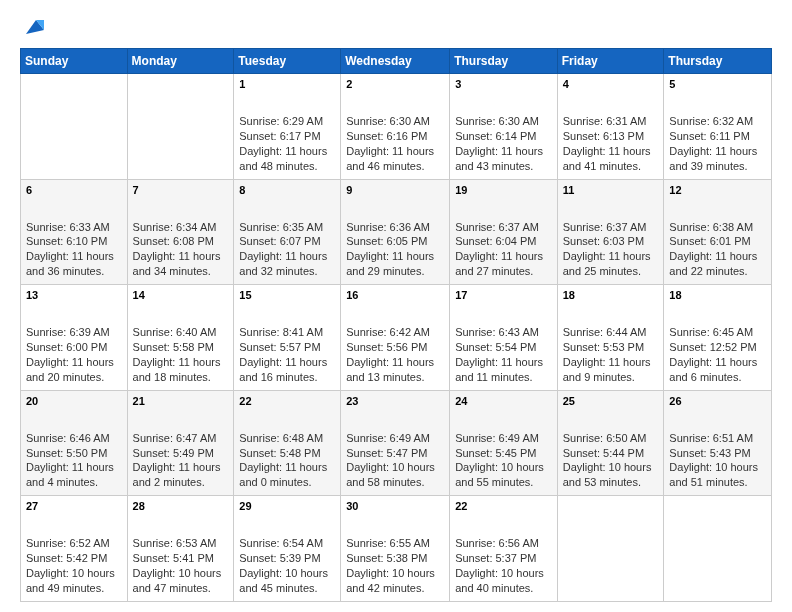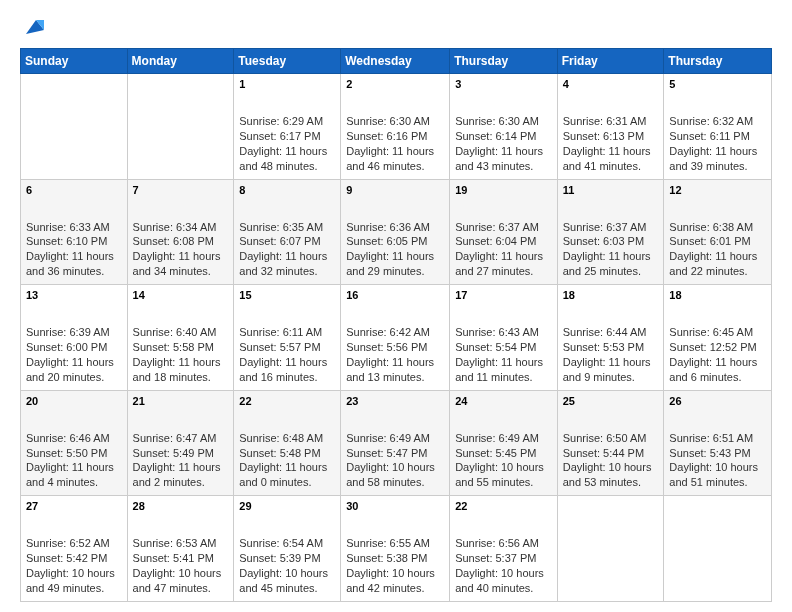--- a/index.html
+++ b/index.html
@@ -195,21 +195,21 @@
           <td>
             <span class="day-number">13</span>
             <div class="day-info"><span>Sunrise: 6:39 AM</span><br><span>Sunset: 6:00 PM</span><br><span>Daylight: 11 hours and 20 minutes.</span></div>
           </td>
           <td>
             <span class="day-number">14</span>
             <div class="day-info"><span>Sunrise: 6:40 AM</span><br><span>Sunset: 5:58 PM</span><br><span>Daylight: 11 hours and 18 minutes.</span></div>
           </td>
           <td>
             <span class="day-number">15</span>
-            <div class="day-info"><span>Sunrise: 6:11 AM</span><br><span>Sunset: 5:57 PM</span><br><span>Daylight: 11 hours and 16 minutes.</span></div>
+            <div class="day-info"><span>Sunrise: 8:41 AM</span><br><span>Sunset: 5:57 PM</span><br><span>Daylight: 11 hours and 16 minutes.</span></div>
           </td>
           <td>
             <span class="day-number">16</span>
             <div class="day-info"><span>Sunrise: 6:42 AM</span><br><span>Sunset: 5:56 PM</span><br><span>Daylight: 11 hours and 13 minutes.</span></div>
           </td>
           <td>
             <span class="day-number">17</span>
             <div class="day-info"><span>Sunrise: 6:43 AM</span><br><span>Sunset: 5:54 PM</span><br><span>Daylight: 11 hours and 11 minutes.</span></div>
           </td>
           <td>

